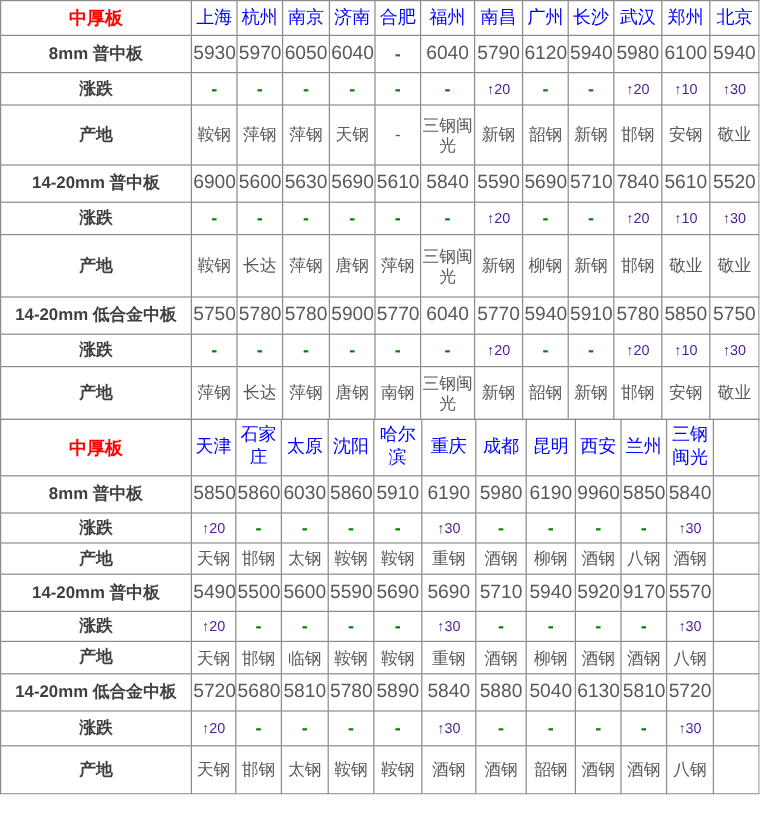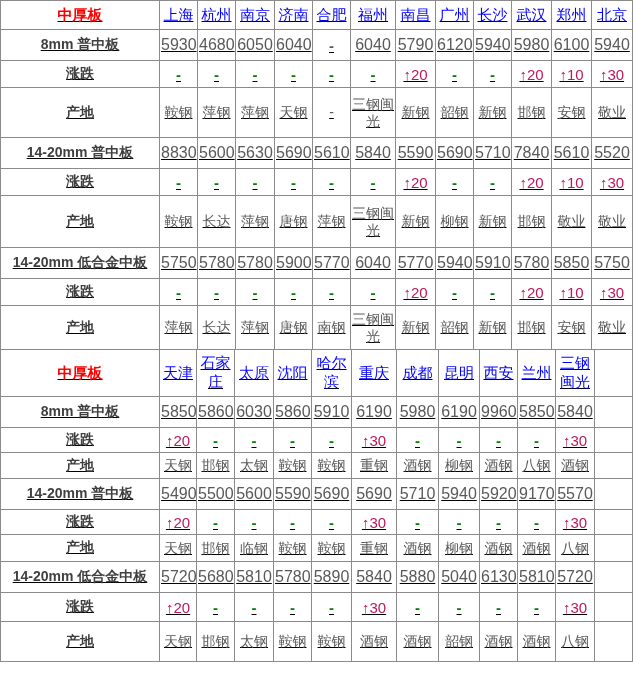--- a/index.html
+++ b/index.html
@@ -1,26 +1,26 @@
 <!DOCTYPE html>
 <html><head>
 <meta charset="utf-8">
 <style>
   html,body{margin:0;padding:0;background:#ffffff;}
   body{width:633px;font-family:"Liberation Sans","DejaVu Sans",sans-serif;}
-  table{border-collapse:collapse;table-layout:fixed;width:632px;border:1px solid #000;background:#fff;text-decoration:underline;}
+  table{border-collapse:collapse;table-layout:fixed;width:632px;border:1px solid #000;background:#fff;}
   table+table{margin-top:-1px;}
   td,th{border:1px solid #8b8b8b;text-align:center;vertical-align:middle;padding:0 1px;overflow:hidden;}
   .header-label{color:#ff0000;font-weight:bold;font-size:15px;}
   .city{color:#0000ff;font-weight:normal;font-size:15px;line-height:1.25;}
   .row-label{color:#3f3f3f;font-weight:bold;font-size:14px;white-space:nowrap;}
   .price{color:#59595b;font-size:16px;}
   .dash-gray{color:#59595b;font-size:15px;font-weight:bold;}
   .dash-green{color:#008000;font-size:15px;font-weight:bold;}
-  .arrow{color:#be185d;font-size:15px;}
+  .arrow{color:#4c1d95;font-size:12px;}
   .origin{color:#59595b;font-size:14px;line-height:1.2;}
 </style>
 </head>
 <body>
 
 <table>
     <colgroup>
       <col style="width: 159px;">
       <col style="width: 38px;">
       <col style="width: 38px;">
@@ -47,21 +47,21 @@
         <th class="city">南昌</th>
         <th class="city">广州</th>
         <th class="city">长沙</th>
         <th class="city">武汉</th>
         <th class="city">郑州</th>
         <th class="city">北京</th>
       </tr>
       <tr style="height: 31px;">
         <td class="row-label">8mm 普中板</td>
         <td class="price">5930</td>
-        <td class="price">4680</td>
+        <td class="price">5970</td>
         <td class="price">6050</td>
         <td class="price">6040</td>
         <td class="dash-gray">-</td>
         <td class="price">6040</td>
         <td class="price">5790</td>
         <td class="price">6120</td>
         <td class="price">5940</td>
         <td class="price">5980</td>
         <td class="price">6100</td>
         <td class="price">5940</td>
@@ -91,21 +91,21 @@
         <td class="origin">三钢闽光</td>
         <td class="origin">新钢</td>
         <td class="origin">韶钢</td>
         <td class="origin">新钢</td>
         <td class="origin">邯钢</td>
         <td class="origin">安钢</td>
         <td class="origin">敬业</td>
       </tr>
       <tr style="height: 31px;">
         <td class="row-label">14-20mm 普中板</td>
-        <td class="price">8830</td>
+        <td class="price">6900</td>
         <td class="price">5600</td>
         <td class="price">5630</td>
         <td class="price">5690</td>
         <td class="price">5610</td>
         <td class="price">5840</td>
         <td class="price">5590</td>
         <td class="price">5690</td>
         <td class="price">5710</td>
         <td class="price">7840</td>
         <td class="price">5610</td>

